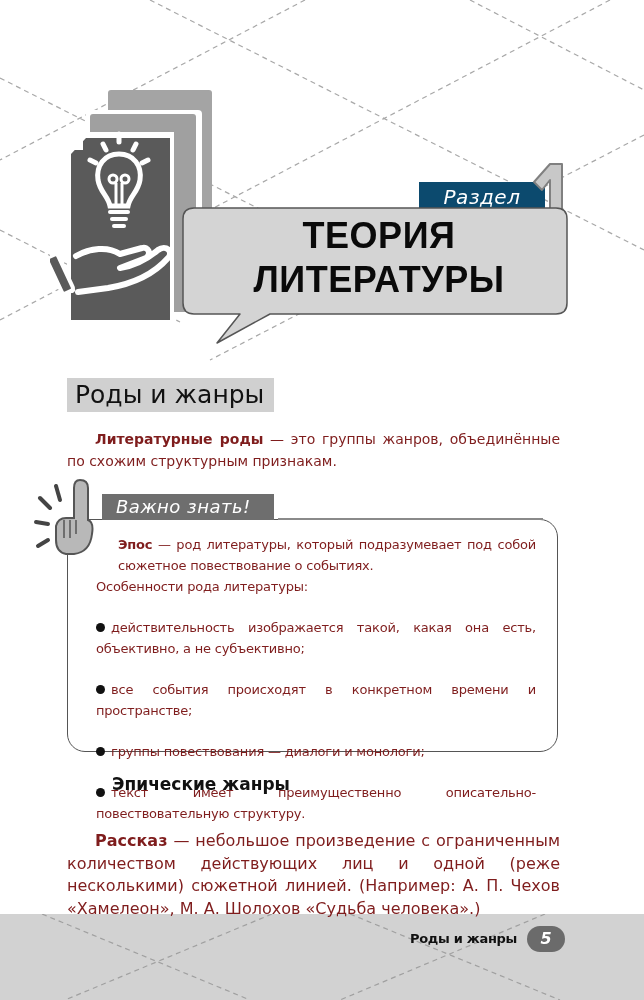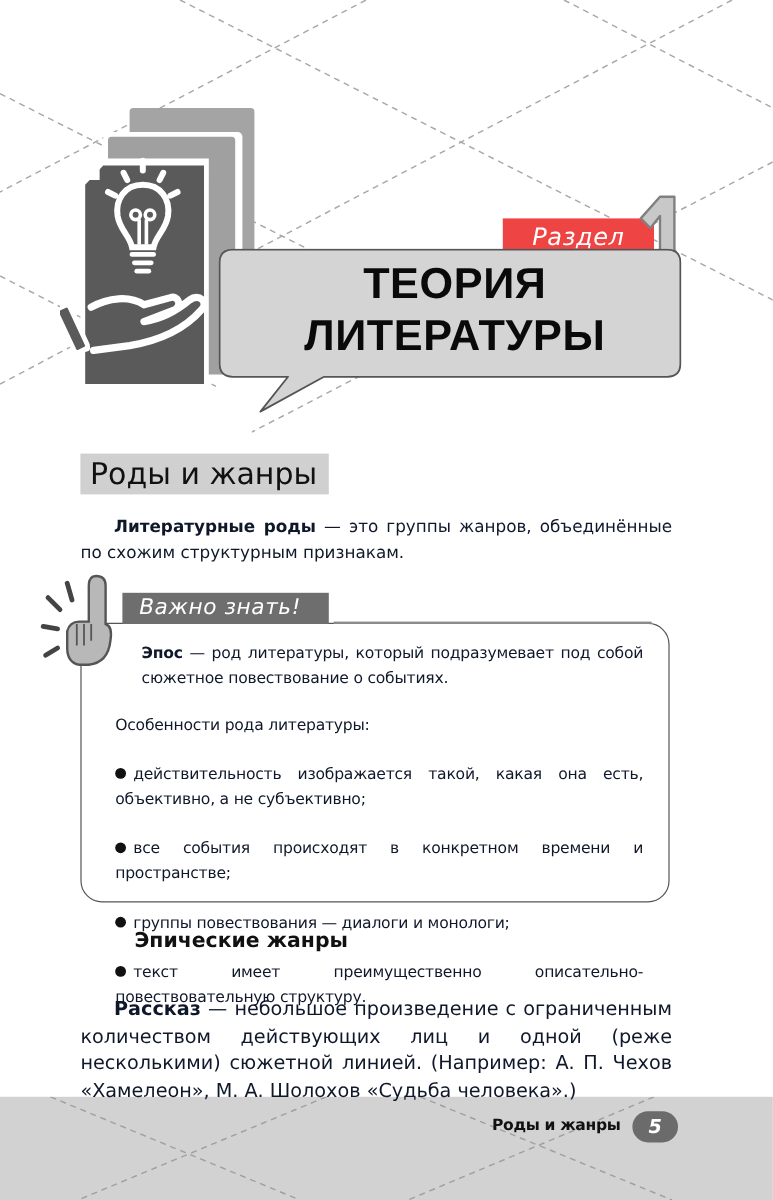--- a/index.html
+++ b/index.html
@@ -6,46 +6,46 @@
   body { width:644px; height:1000px; position:relative; overflow:hidden; background:#ffffff; font-family:"DejaVu Sans", sans-serif; color:#111; }
   .bg-lines { position:absolute; left:0; top:0; width:644px; height:1000px; z-index:0; }
   .footer-band { position:absolute; left:0; top:914px; width:644px; height:86px; background:#d2d2d2; z-index:0; }
   .footer-lines { position:absolute; left:0; top:914px; width:644px; height:86px; z-index:1; }
   .layer { position:absolute; z-index:2; }
 
   
   .doc-icon { left:50px; top:88px; width:170px; height:240px; }
 
   
-  .razdel-tab { left:419px; top:182px; width:126px; height:30px; background:#ef4444; color:#fff;
+  .razdel-tab { left:419px; top:182px; width:126px; height:30px; background:#0c4a6e; color:#fff;
     font-family:"DejaVu Sans", sans-serif; font-style:italic; font-size:20px; line-height:30px; text-align:center; letter-spacing:0.5px; }
   .razdel-num { left:528px; top:160px; width:40px; height:60px; }
 
   
   .bubble { left:182px; top:207px; width:386px; height:140px; }
   .bubble-text { left:184px; top:214px; width:390px; text-align:center; font-family:"Liberation Sans", sans-serif; font-weight:bold;
     font-size:36px; line-height:44px; color:#0a0a0a; letter-spacing:0.5px; }
 
   
   .section-title { left:67px; top:378px; height:34px; padding:0 10px 0 8px; background:#d0d0d0; font-family:"DejaVu Sans", sans-serif;
     font-size:25px; line-height:34px; color:#111; font-weight:500; }
 
-  .p { font-family:"DejaVu Sans", sans-serif; font-size:14px; line-height:22px; color:#0f172a; }
+  .p { font-family:"DejaVu Sans", sans-serif; font-size:14px; line-height:22px; color:#7f1d1d; }
   .intro { left:67px; top:428px; width:493px; text-align:justify; text-indent:28px; }
   b { font-weight:bold; }
 
   
   .imp-label { left:102px; top:494px; width:172px; height:26px; background:#6e6e6e; color:#fff; font-style:italic;
     font-family:"DejaVu Sans", sans-serif; font-size:18px; line-height:26px; padding-left:14px; box-sizing:border-box; letter-spacing:0.5px; }
   .imp-label-line { left:278px; top:518px; width:265px; height:2px; background:#8a8a8a; }
   .imp-box { left:67px; top:519px; width:491px; height:233px; border:1.5px solid #555; border-radius:18px; box-sizing:border-box; background:#fff; }
   .hand-icon { left:30px; top:474px; width:80px; height:86px; }
   .imp-content { left:96px; top:534px; width:440px; font-size:13px; line-height:21px; letter-spacing:-0.2px; }
   .imp-content .def { padding-left:22px; text-align:justify; }
-  .imp-content .features { margin-top:18px; }
+  .imp-content .features { margin-top:0; }
   .imp-content ul { list-style:none; margin:0; padding:0; }
   .imp-content li { margin-top:20px; position:relative; text-align:justify; }
   .bullet { display:inline-block; width:9px; height:9px; border-radius:50%; background:#111; margin-right:6px; vertical-align:middle; position:relative; top:-1px; }
 
   
   .sub-title { left:112px; top:772px; font-size:17px; font-weight:bold; font-family:"DejaVu Sans", sans-serif; line-height:24px; }
   .rasskaz { left:67px; top:830px; width:493px; text-align:justify; text-indent:28px; font-size:16px; line-height:22.5px; }
 
   
   .footer-title { left:410px; top:929px; font-family:"DejaVu Sans", sans-serif; font-weight:bold; font-size:13px; line-height:20px; color:#111; letter-spacing:-0.3px; }

